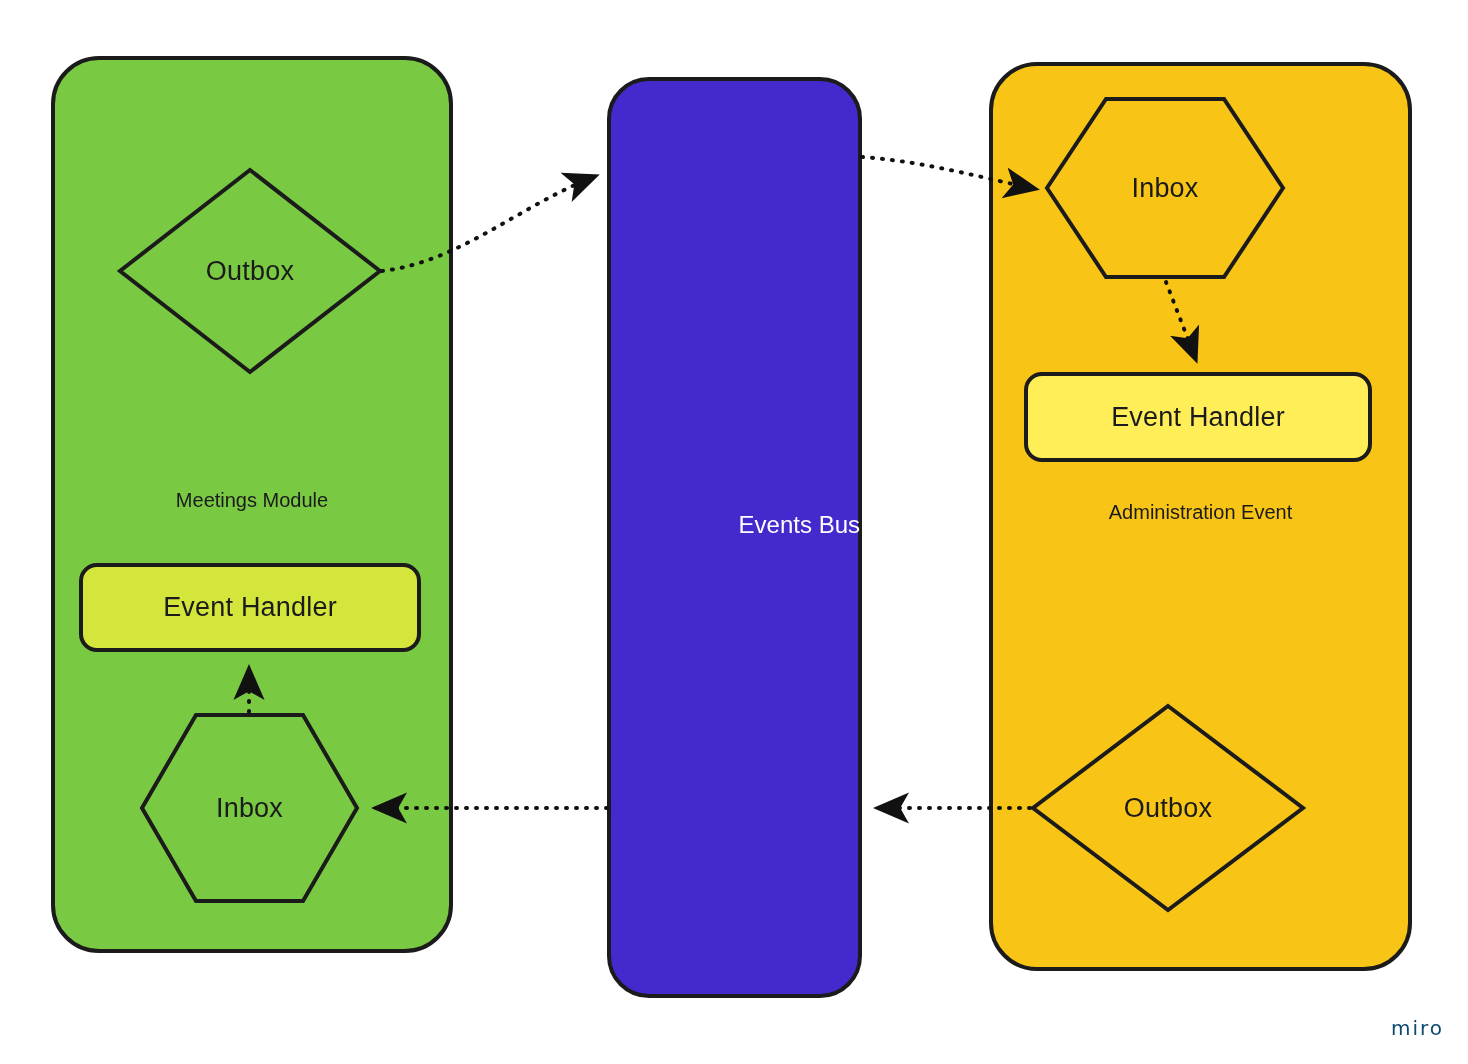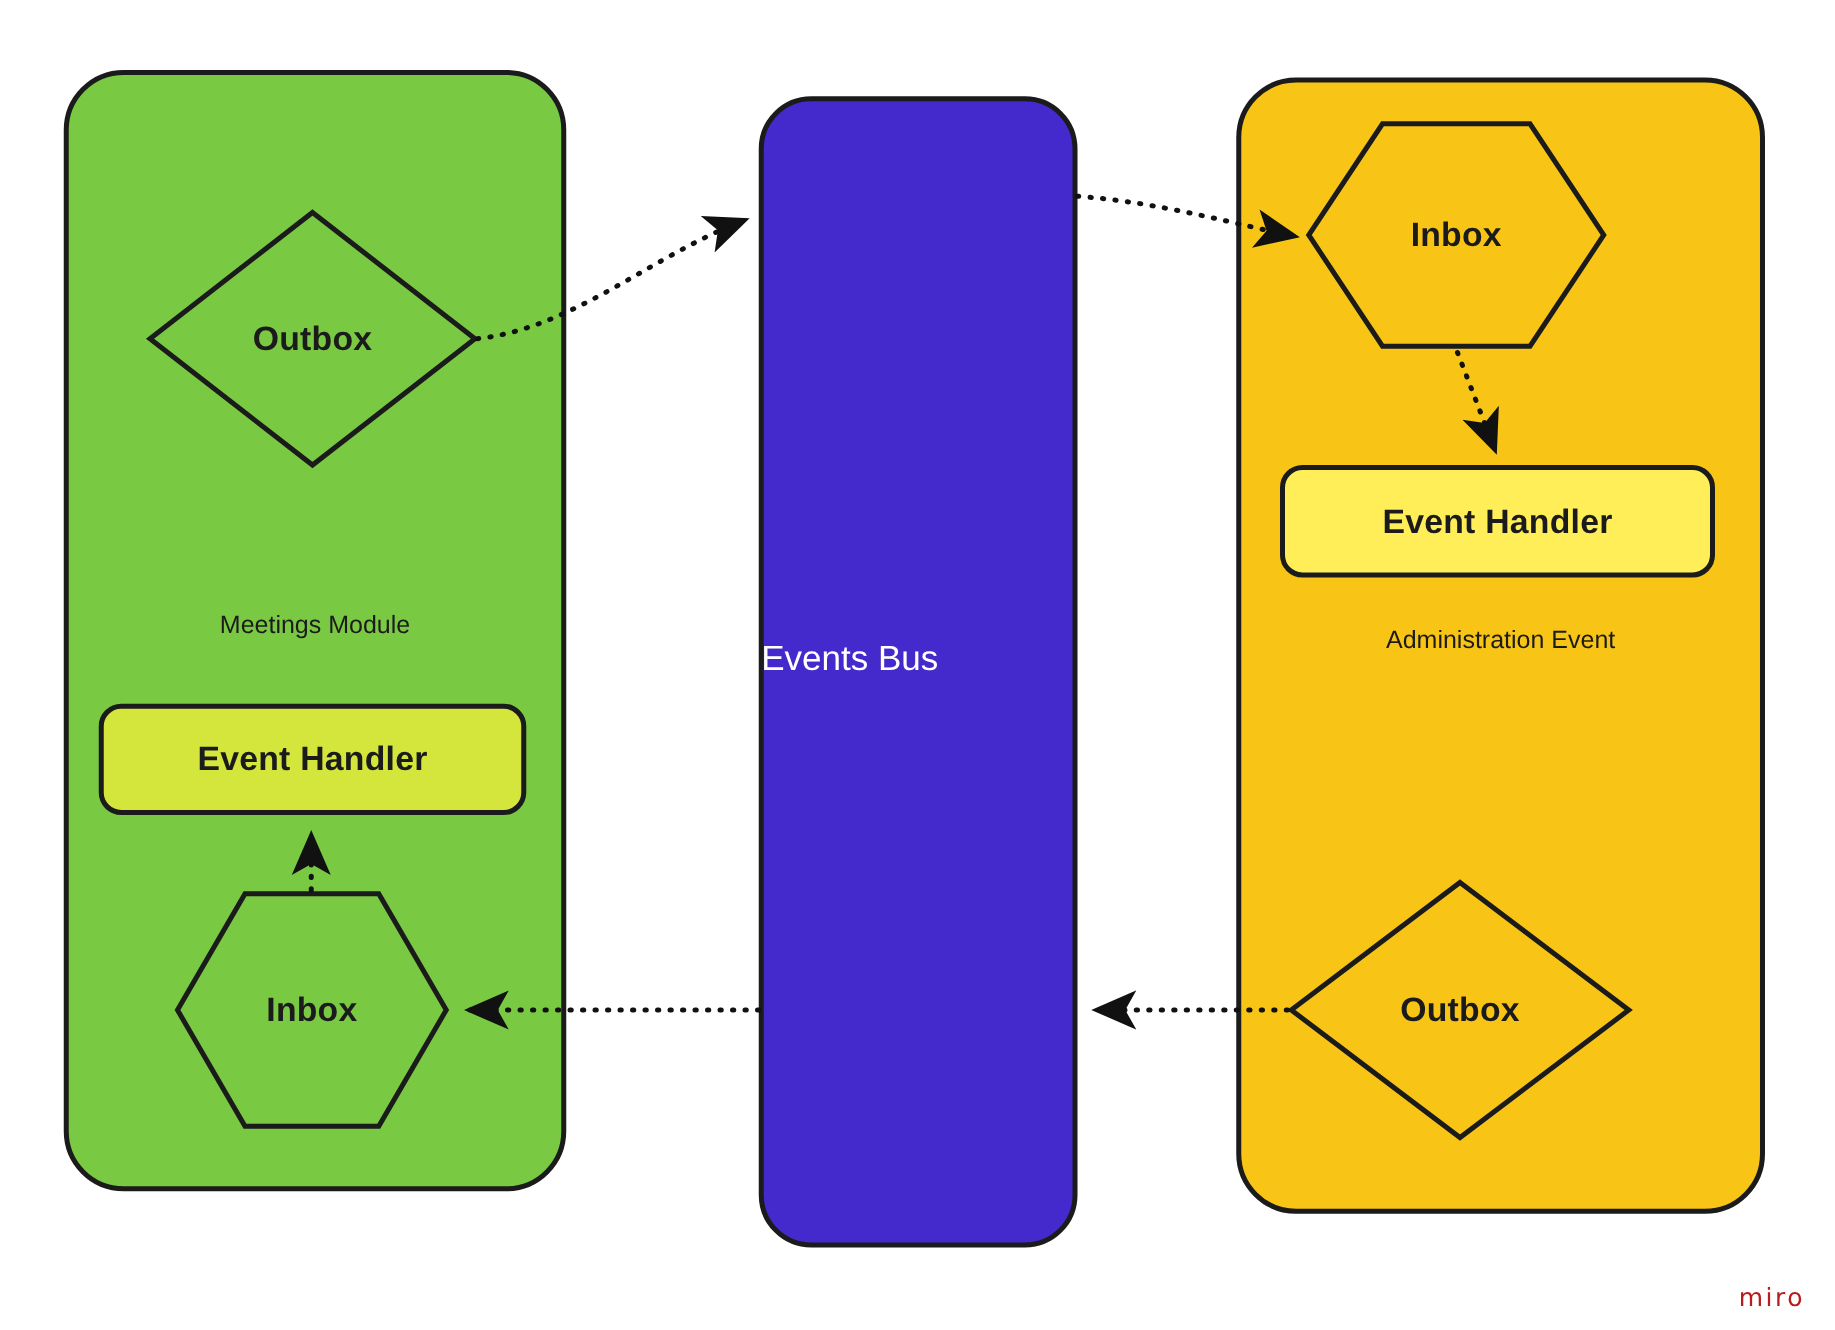--- a/index.html
+++ b/index.html
@@ -22,44 +22,44 @@
     width: 1468px;
     height: 1064px;
   }
   .shape-text {
     position: absolute;
     display: flex;
     align-items: center;
     justify-content: center;
     color: #1b1b1b;
     font-size: 27px;
-    font-weight: 700;
+    font-weight: 400;
     letter-spacing: 0.2px;
     white-space: nowrap;
     pointer-events: none;
   }
   .module-label {
     position: absolute;
     color: #1b1b1b;
     font-size: 20px;
     text-align: center;
     white-space: nowrap;
   }
   .bus-label {
     position: absolute;
     color: #ffffff;
-    font-size: 28px;
-    text-align: left;
+    font-size: 24px;
+    text-align: right;
     white-space: nowrap;
   }
   .watermark {
     position: absolute;
     right: 24px;
-    bottom: 14px;
-    color: #b91c1c;
+    bottom: 24px;
+    color: #0c4a6e;
     font-size: 20px;
     letter-spacing: 2px;
     font-family: "DejaVu Sans", sans-serif;
   }
 </style>
 </head>
 <body>
 
 <div id="canvas">
 

